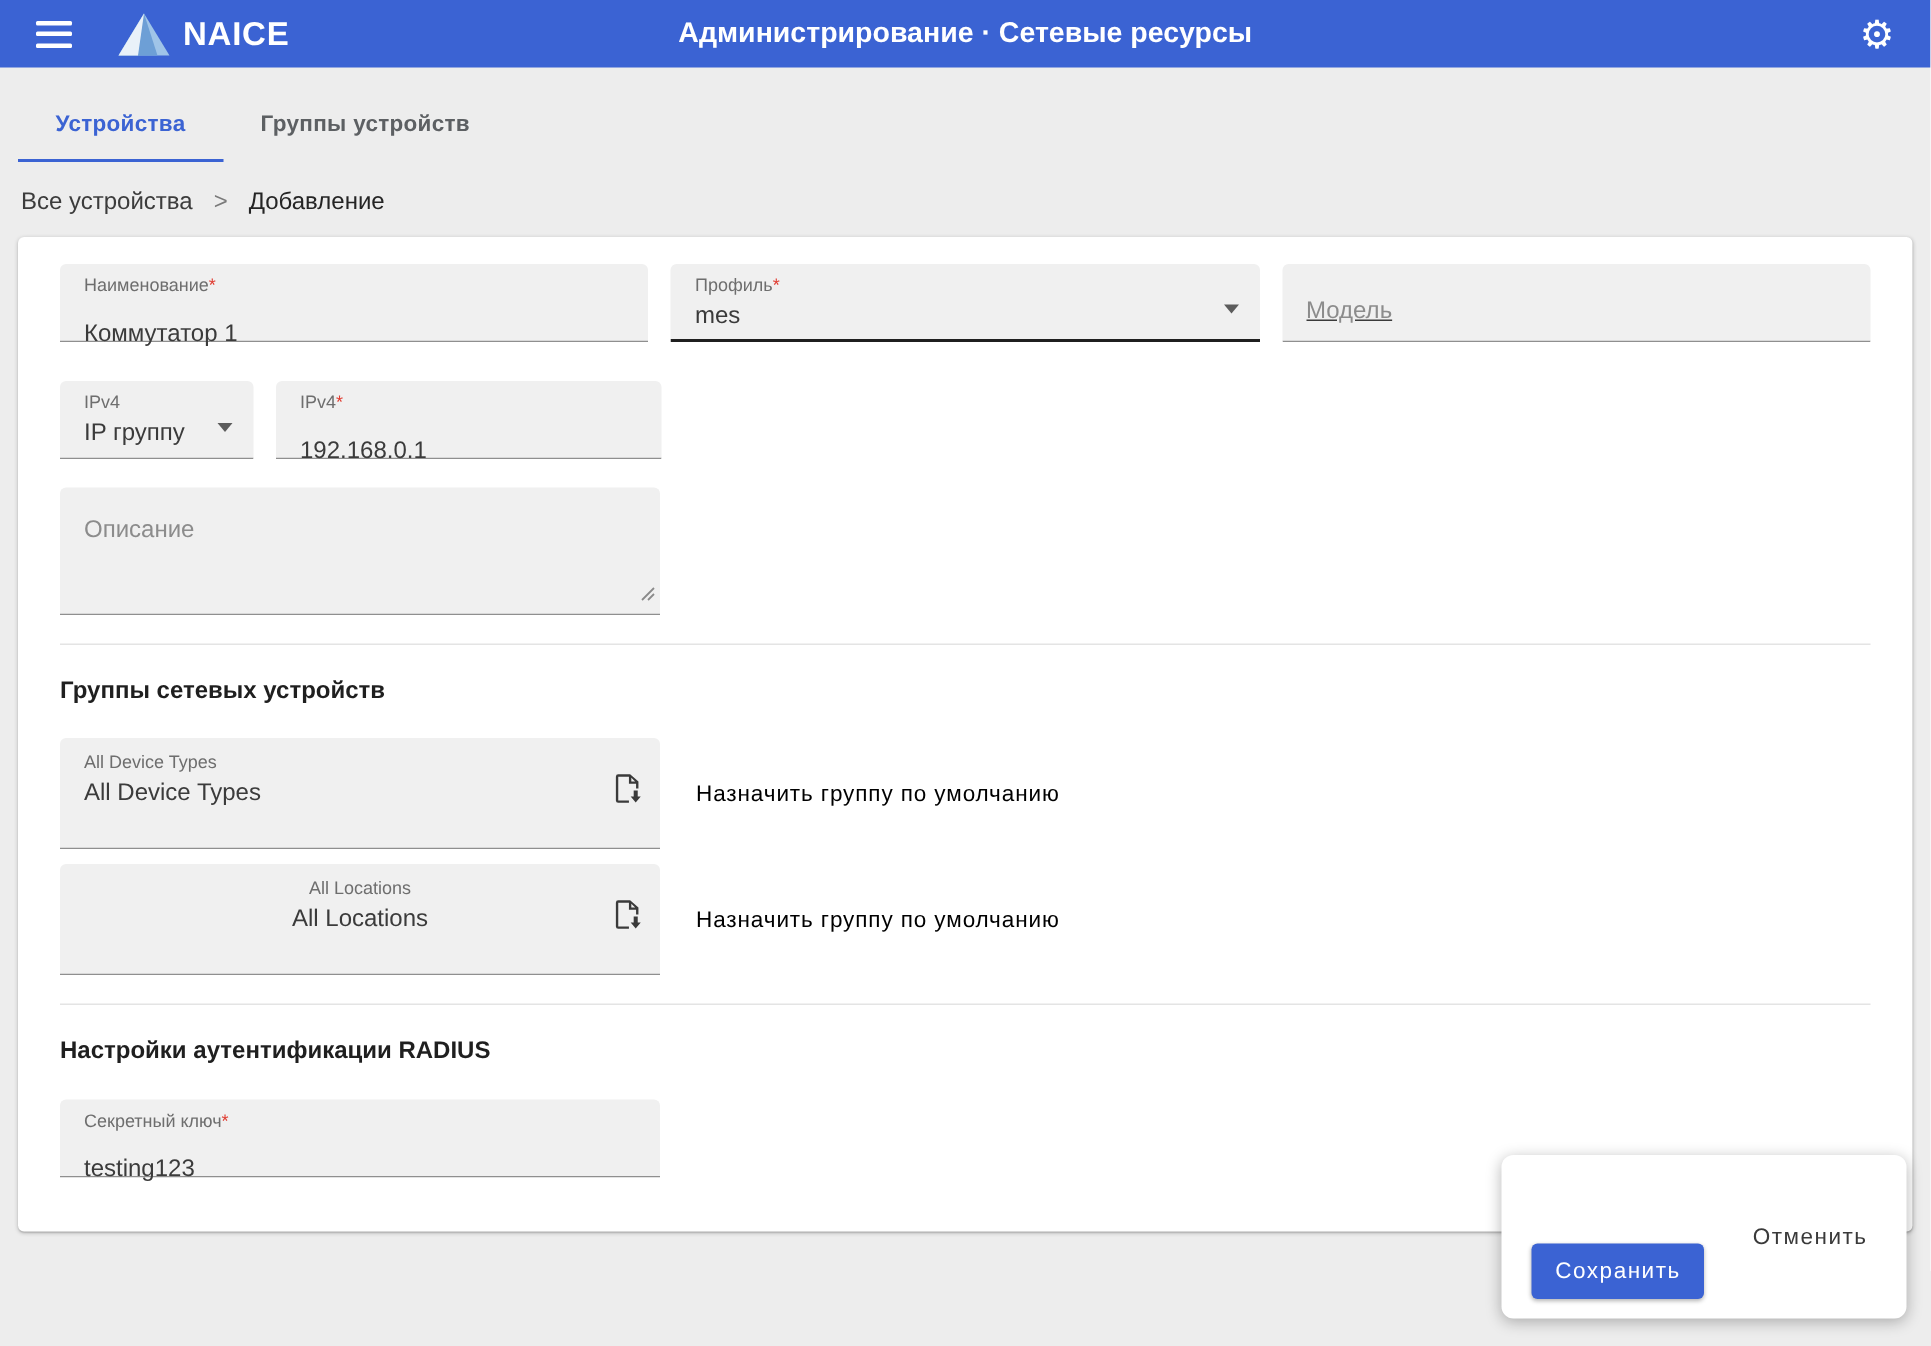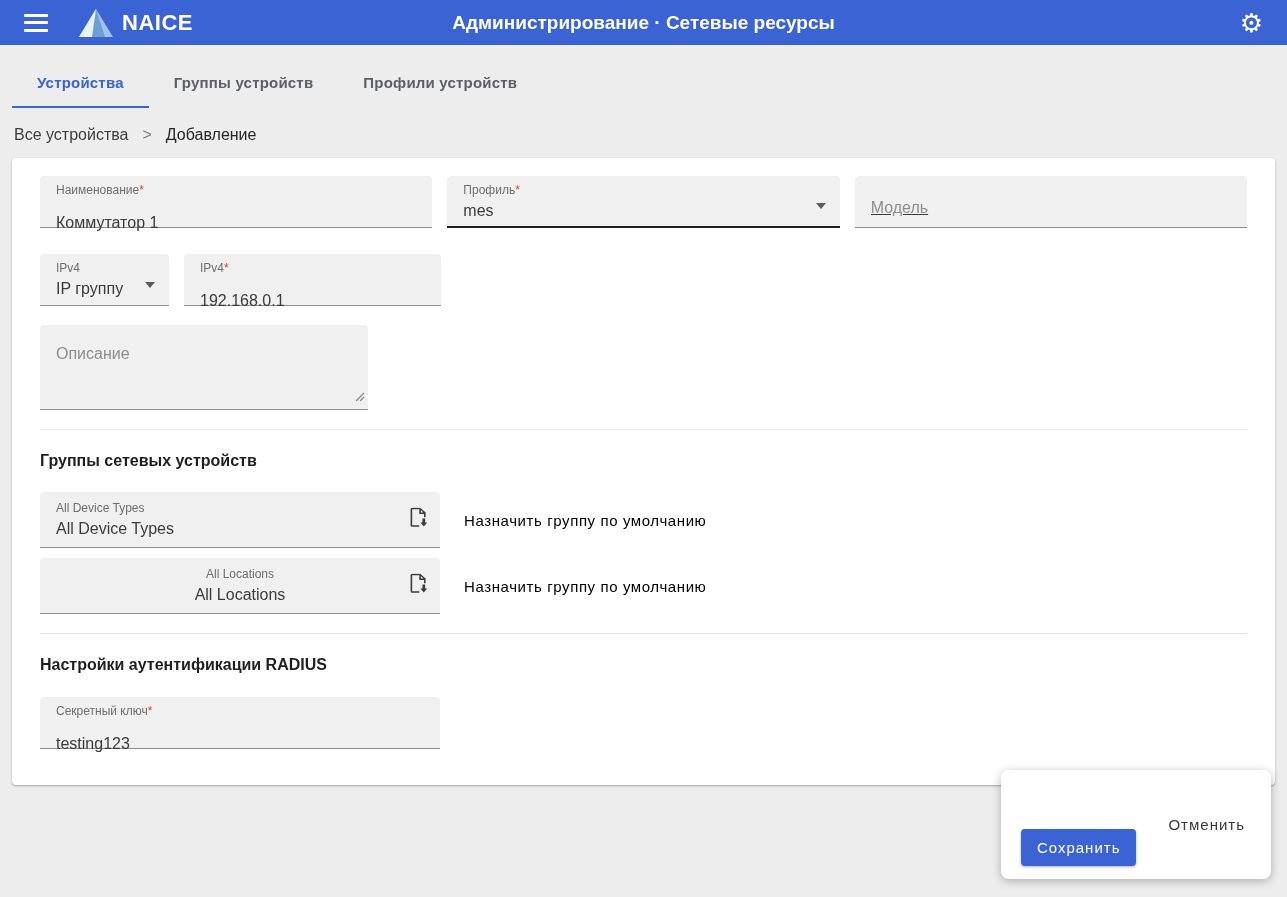--- a/index.html
+++ b/index.html
@@ -84,35 +84,35 @@
   .chevron {
     position: absolute; right: 14px; bottom: 17px;
     width: 0; height: 0;
     border-left: 5px solid transparent; border-right: 5px solid transparent;
     border-top: 6px solid #5c5c5c;
   }
   .focused-underline { border-bottom: 2px solid #1f1f1f; }
 
   .center-field { display: flex; align-items: center; padding-top: 0; text-decoration: underline; }
 
-  .textarea-field { height: 85px; margin-top: 19px; width: 328px; padding: 0; }
+  .textarea-field { height: 85px; margin-top: 19px; width: 400px; padding: 0; }
   .textarea-field textarea {
     width: 100%; height: 100%; resize: none; border: none; outline: none;
     background: transparent; font: inherit; font-size: 16px; color: #3b3b3b;
     padding: 20px 16px 0;
   }
   .textarea-field textarea::placeholder { color: #8c8c8c; }
   .resize-handle { position: absolute; right: 3px; bottom: 3px; }
 
   .divider { border: none; border-top: 1px solid #e4e4e4; margin-top: 19px; }
   .section-heading { font-size: 16px; font-weight: bold; color: #1f1f1f; margin-top: 22px; }
 
   .group-row { display: flex; align-items: center; gap: 24px; margin-top: 22px; }
   .group-row + .group-row { margin-top: 10px; text-align: center; }
-  .group-field { width: 400px; height: 56px; padding-top: 9px; }
+  .group-field { width: 400px; height: 74px; padding-top: 9px; }
   .doc-icon { position: absolute; right: 12px; top: 50%; transform: translateY(-50%); }
   .assign-link {
     color: #000000; font-size: 15px; letter-spacing: 0.6px; cursor: pointer; white-space: nowrap;
   }
 
   .mt23 { margin-top: 23px; }
   .mt26 { margin-top: 26px; align-items: flex-end; }
 
   
   .actions-bar {
@@ -153,21 +153,20 @@
     </span>
     <span class="brand-name">NAICE</span>
   </div>
   <div class="appbar-title">Администрирование · Сетевые ресурсы</div>
   <div class="gear">⚙</div>
 </header>
 
 <nav class="tabs">
   <div class="tab active">Устройства</div>
   <div class="tab">Группы устройств</div>
-  <div class="tab">Профили устройств</div>
 </nav>
 
 <div class="breadcrumb">
   <span class="crumb-parent">Все устройства</span>
   <span class="crumb-sep">&gt;</span>
   <span class="crumb-current">Добавление</span>
 </div>
 
 <main class="card">
 

